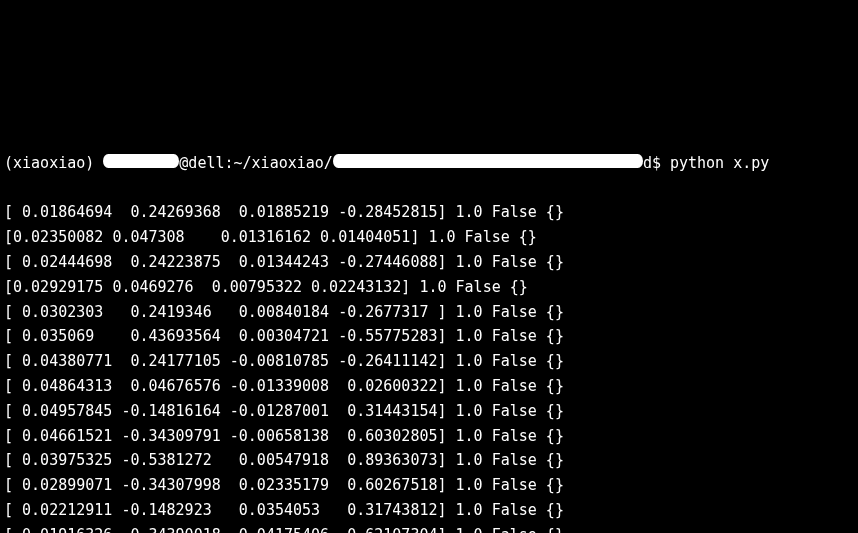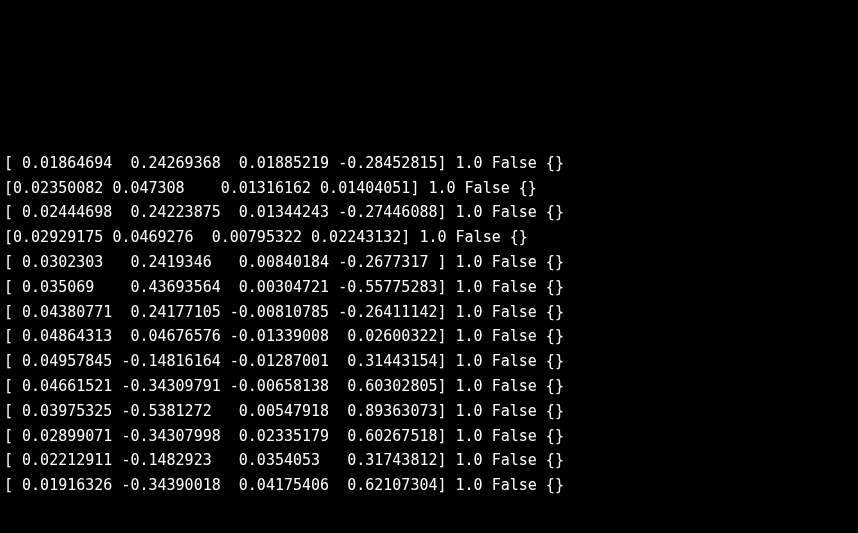--- a/index.html
+++ b/index.html
@@ -28,19 +28,20 @@
     top: -2px;
   }
   .line { display: block; }
 </style>
 </head>
 <body>
 
 
 
 <div class="terminal">
+<span class="line"><span>(xiaoxiao)</span> <span class="redact" style="width:76px"></span><span>@dell</span><span>:</span><span>~/xiaoxiao/</span><span class="redact" style="width:310px"></span><span>d$</span> <span>python x.py</span></span>
 <div id="rows"><span class="line"><span>[ </span><span>0.01864694 </span><span> 0.24269368 </span><span> 0.01885219</span><span> -0.28452815]</span><span> 1.0</span><span> False</span><span> {}</span></span><span class="line"><span>[</span><span>0.02350082 </span><span>0.047308   </span><span> 0.01316162 </span><span>0.01404051]</span><span> 1.0</span><span> False</span><span> {}</span></span><span class="line"><span>[ </span><span>0.02444698 </span><span> 0.24223875 </span><span> 0.01344243</span><span> -0.27446088]</span><span> 1.0</span><span> False</span><span> {}</span></span><span class="line"><span>[</span><span>0.02929175 </span><span>0.0469276  </span><span>0.00795322 </span><span>0.02243132]</span><span> 1.0</span><span> False</span><span> {}</span></span><span class="line"><span>[ </span><span>0.0302303  </span><span> 0.2419346  </span><span> 0.00840184</span><span> -0.2677317 ]</span><span> 1.0</span><span> False</span><span> {}</span></span><span class="line"><span>[ </span><span>0.035069   </span><span> 0.43693564 </span><span> 0.00304721</span><span> -0.55775283]</span><span> 1.0</span><span> False</span><span> {}</span></span><span class="line"><span>[ </span><span>0.04380771 </span><span> 0.24177105 </span><span>-0.00810785</span><span> -0.26411142]</span><span> 1.0</span><span> False</span><span> {}</span></span><span class="line"><span>[ </span><span>0.04864313 </span><span> 0.04676576 </span><span>-0.01339008</span><span>  0.02600322]</span><span> 1.0</span><span> False</span><span> {}</span></span><span class="line"><span>[ </span><span>0.04957845 </span><span>-0.14816164 </span><span>-0.01287001</span><span>  0.31443154]</span><span> 1.0</span><span> False</span><span> {}</span></span><span class="line"><span>[ </span><span>0.04661521 </span><span>-0.34309791 </span><span>-0.00658138</span><span>  0.60302805]</span><span> 1.0</span><span> False</span><span> {}</span></span><span class="line"><span>[ </span><span>0.03975325 </span><span>-0.5381272  </span><span> 0.00547918</span><span>  0.89363073]</span><span> 1.0</span><span> False</span><span> {}</span></span><span class="line"><span>[ </span><span>0.02899071 </span><span>-0.34307998 </span><span> 0.02335179</span><span>  0.60267518]</span><span> 1.0</span><span> False</span><span> {}</span></span><span class="line"><span>[ </span><span>0.02212911 </span><span>-0.1482923  </span><span> 0.0354053 </span><span>  0.31743812]</span><span> 1.0</span><span> False</span><span> {}</span></span><span class="line"><span>[ </span><span>0.01916326 </span><span>-0.34390018 </span><span> 0.04175406</span><span>  0.62107304]</span><span> 1.0</span><span> False</span><span> {}</span></span></div>
 
 
 </div>
 
 
 
 
 </body></html>

